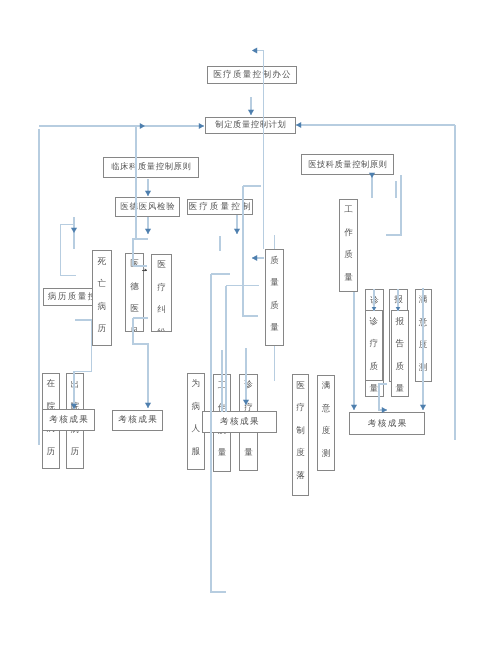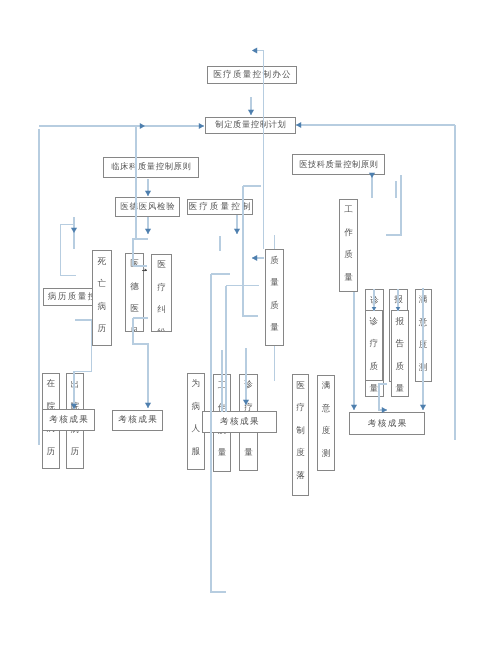--- a/index.html
+++ b/index.html
@@ -217,21 +217,21 @@
     </svg>
 <div class="node h" style="left: 207px; top: 66px; width: 90px; height: 17.5px; font-size: 8.6px; letter-spacing: 1.24px; text-indent: 1.24px;">
       <span>医疗质量控制办公</span>
     </div>
     <div class="node h" style="left: 205px; top: 116.5px; width: 91px; height: 17.5px; font-size: 8.3px; letter-spacing: 0.57px; text-indent: 0.57px;">
       <span>制定质量控制计划</span>
     </div>
     <div class="node h" style="left: 96px; top: 156.5px; width: 96px; height: 21.5px; font-size: 8.3px; letter-spacing: 0.62px; text-indent: 0.62px; margin-left: 7px;">
       <span>临床科质量控制原则</span>
     </div>
-    <div class="node h" style="left: 292px; top: 154px; width: 93px; height: 21px; font-size: 8.3px; letter-spacing: 0.5px; text-indent: 0.5px;">
+    <div class="node h" style="left: 301px; top: 154px; width: 93px; height: 21px; font-size: 8.3px; letter-spacing: 0.5px; text-indent: 0.5px;">
       <span>医技科质量控制原则</span>
     </div>
     <div class="node h" style="left: 115px; top: 197px; width: 65px; height: 19.5px; font-size: 8.4px; letter-spacing: 0.8px; text-indent: 0.8px; align-items: center;">
       <span>医德医风检验</span>
     </div>
     <div class="node h" style="left: 186.5px; top: 198.5px; width: 66px; height: 16px; font-size: 8.6px; letter-spacing: 2.1px; text-indent: 2.1px; text-align: right;">
       <span>医疗质量控制</span>
     </div>
     <div class="node v" style="left: 91.5px; top: 250px; width: 20.5px; height: 96px; z-index: 2;">
       <div class="vcol" style="top: -0.4px;">

